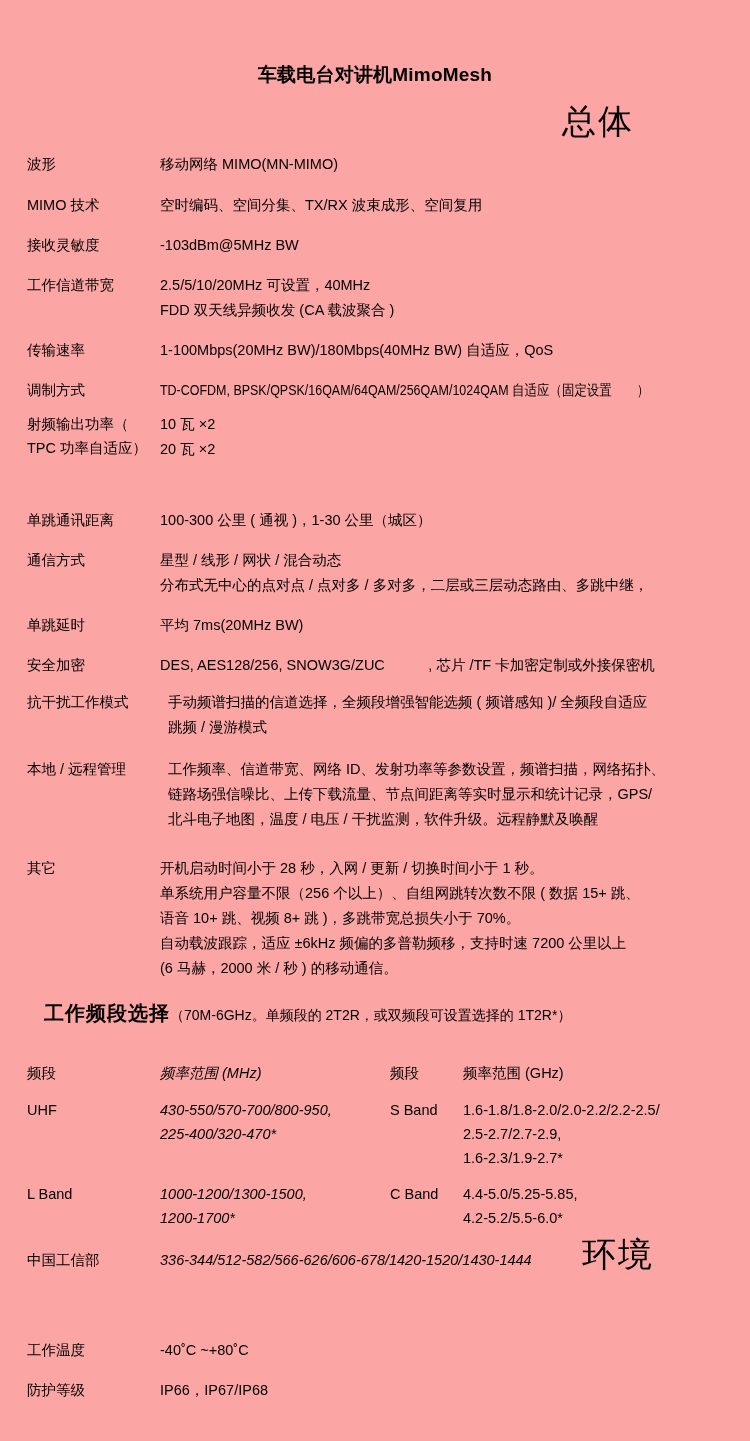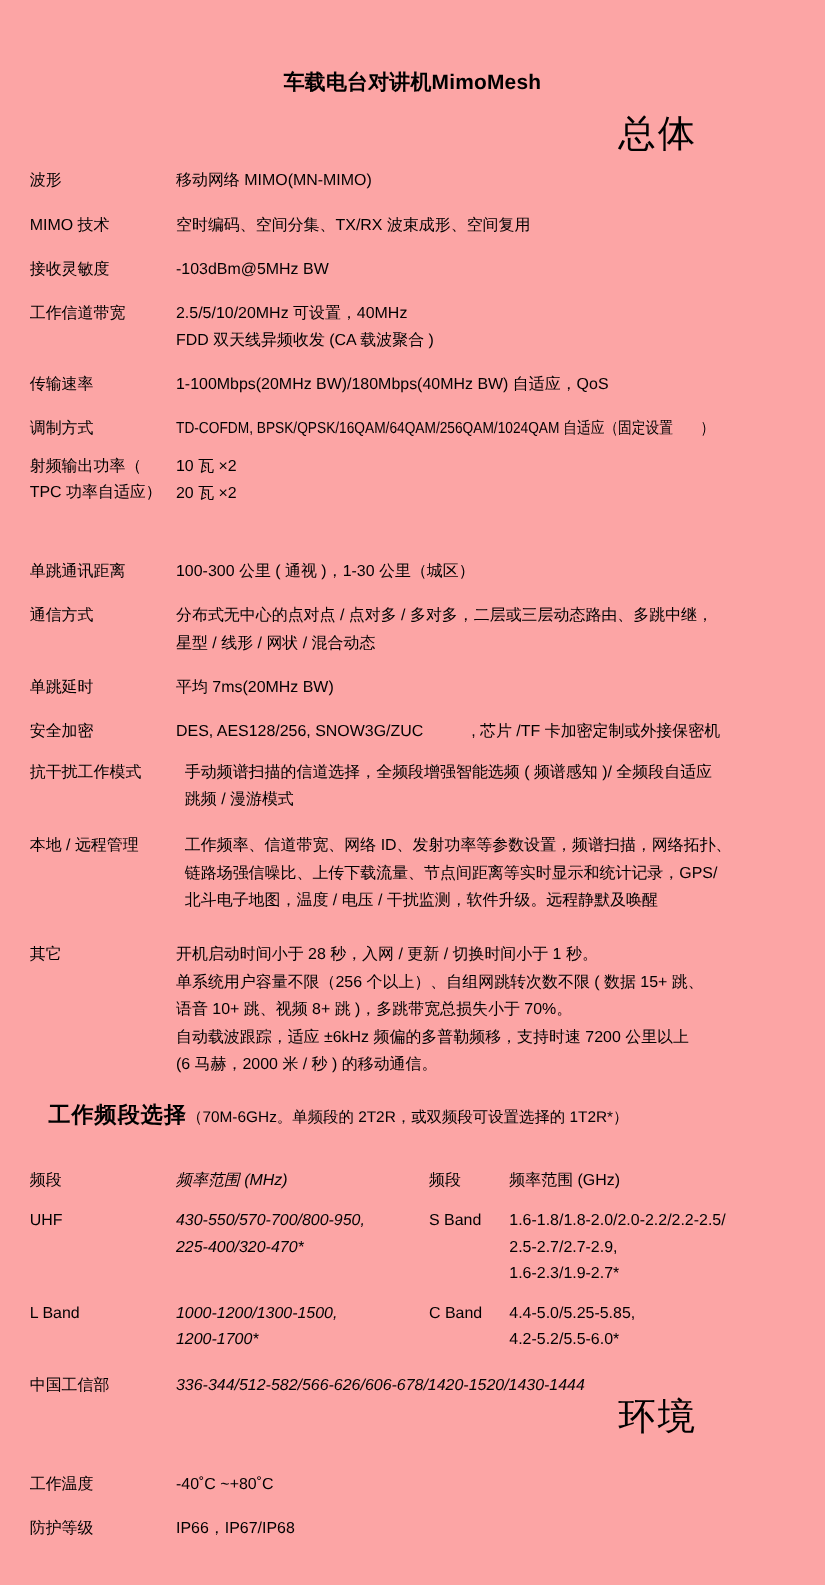--- a/index.html
+++ b/index.html
@@ -38,21 +38,21 @@
   .section-heading {
     position: absolute;
     left: 0;
     width: 634px;
     text-align: right;
     font-size: 34px;
     font-weight: 400;
     letter-spacing: 2px;
   }
   .section-heading.total { top: 99px; }
-  .section-heading.env   { top: 1265px; }
+  .section-heading.env   { top: 1232px; padding-left: 20px; }
 
   
   .band-heading {
     position: absolute;
     top: 1000px;
     left: 44px;
     width: 700px;
     white-space: nowrap;
   }
   .band-heading .bh-main {
@@ -180,22 +180,22 @@
   <div class="spec" style="top:508px">
     <div class="lbl">单跳通讯距离</div>
     <div class="val">
       <span class="ln">100-300 公里 ( 通视 )，1-30 公里（城区）</span>
     </div>
   </div>
 
   <div class="spec" style="top:548px">
     <div class="lbl">通信方式</div>
     <div class="val">
+      <span class="ln">星型 / 线形 / 网状 / 混合动态</span>
       <span class="ln">分布式无中心的点对点 / 点对多 / 多对多，二层或三层动态路由、多跳中继，</span>
-      <span class="ln">星型 / 线形 / 网状 / 混合动态</span>
     </div>
   </div>
 
   <div class="spec" style="top:613px">
     <div class="lbl">单跳延时</div>
     <div class="val">
       <span class="ln">平均 7ms(20MHz BW)</span>
     </div>
   </div>
 

